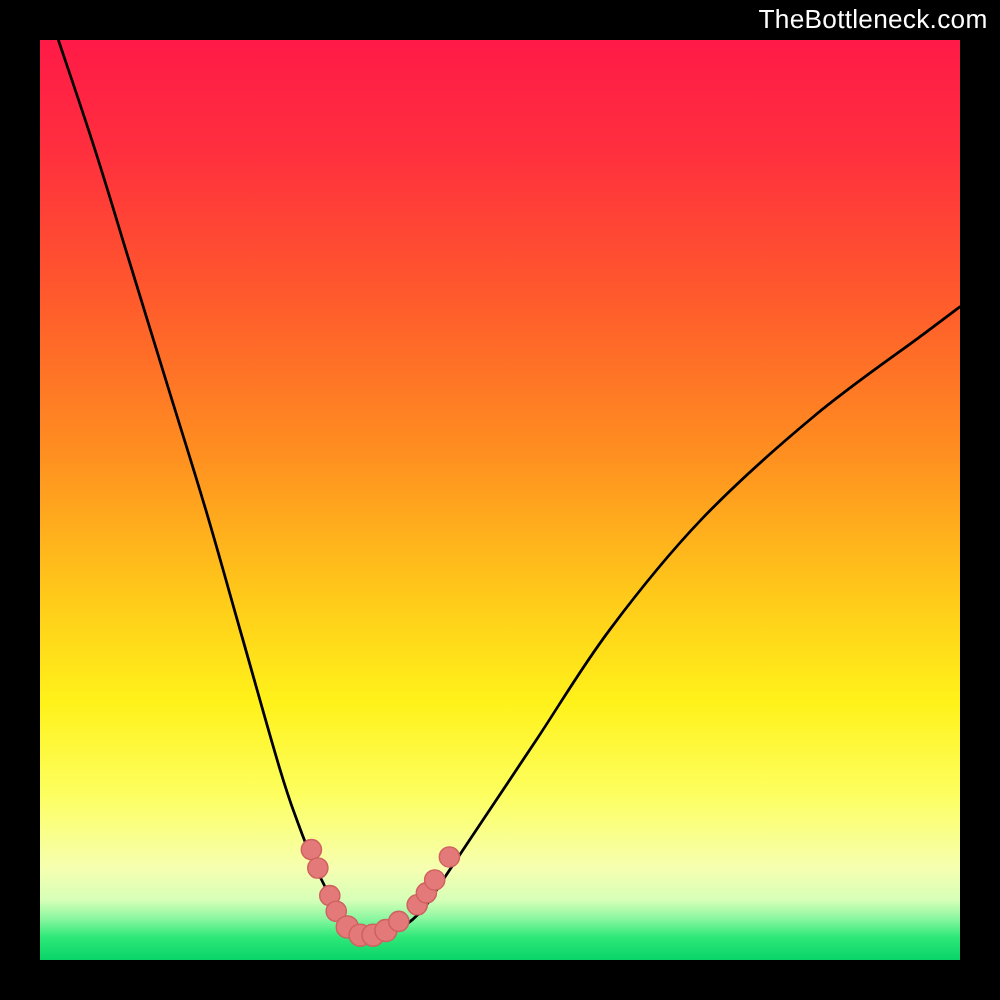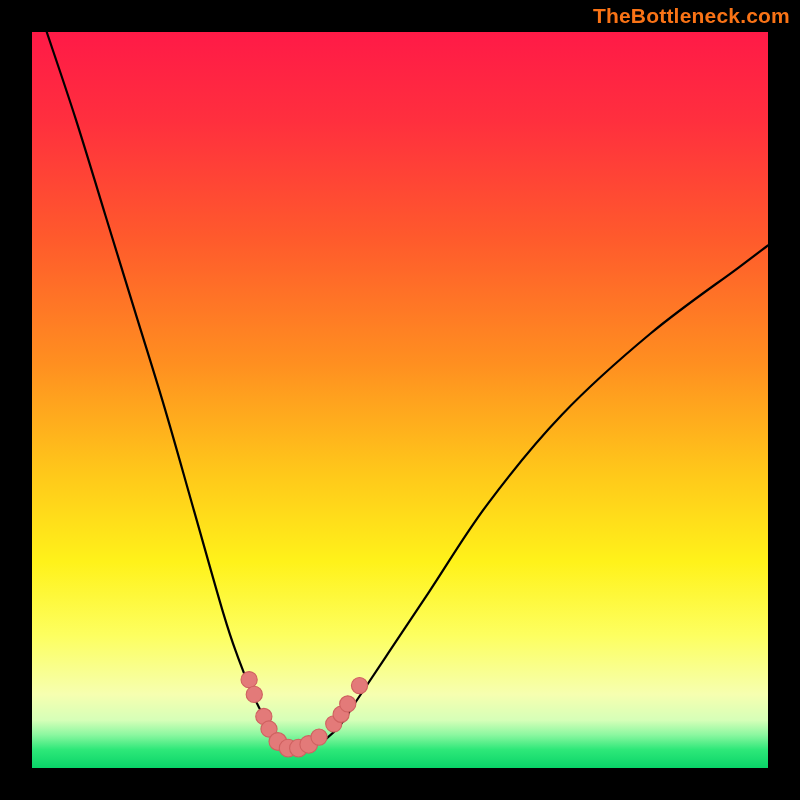--- a/index.html
+++ b/index.html
@@ -39,22 +39,22 @@
     top: 0;
     width: 100%;
     height: 100%;
   }
   .watermark {
     position: absolute;
     top: 4px;
     right: 10px;
     font-family: Arial, Helvetica, sans-serif;
     font-size: 21px;
-    font-weight: 700;
-    color: #f97316;
+    font-weight: 400;
+    color: #ffffff;
     letter-spacing: 0.2px;
     text-align: right;
   }
 </style>
 </head>
 <body>
 
 <div class="frame">
   <div class="watermark">TheBottleneck.com</div>
   <div class="plot">

